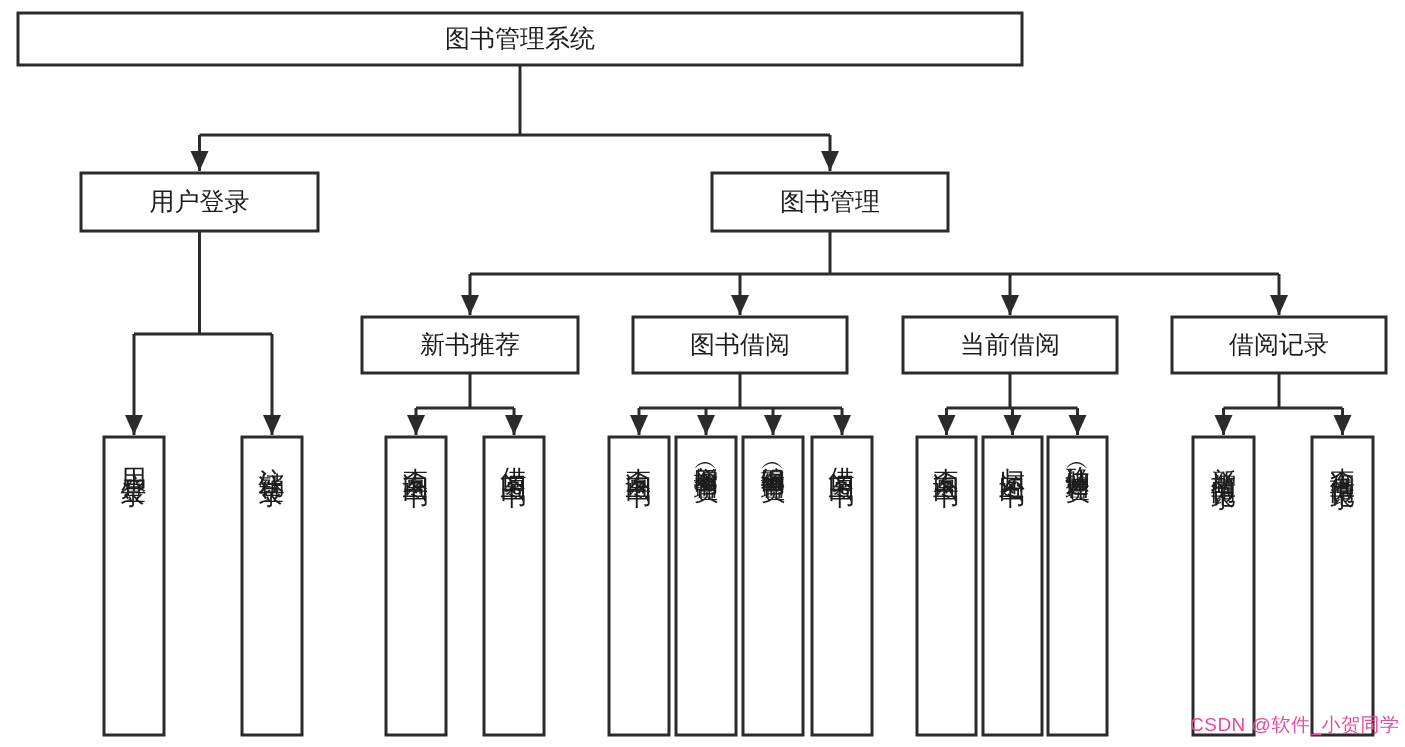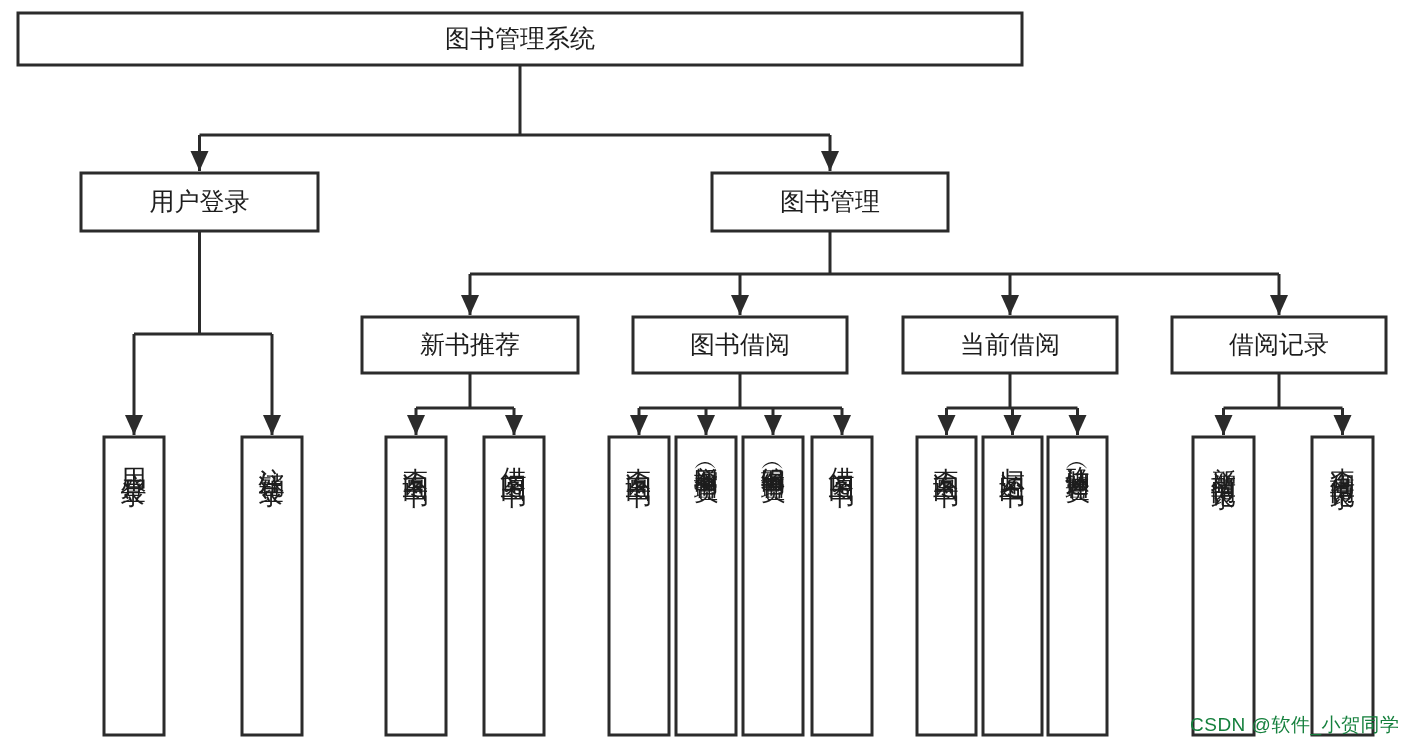--- a/index.html
+++ b/index.html
@@ -64,21 +64,21 @@
     letter-spacing: 5px;
     color: #1d1d1d;
     white-space: nowrap;
   }
   .watermark {
     position: absolute;
     left: 1190px;
     top: 712px;
     font-family: "Liberation Sans", "DejaVu Sans", sans-serif;
     font-size: 19px;
-    color: #15803d;
+    color: #ec4899;
     white-space: nowrap;
     letter-spacing: 0.5px;
   }
 </style>
 </head>
 <body>
 
 <div id="diagram-root">
   <svg class="canvas" viewBox="0 0 1405 747" xmlns="http://www.w3.org/2000/svg">
     <g id="connector-layer">

